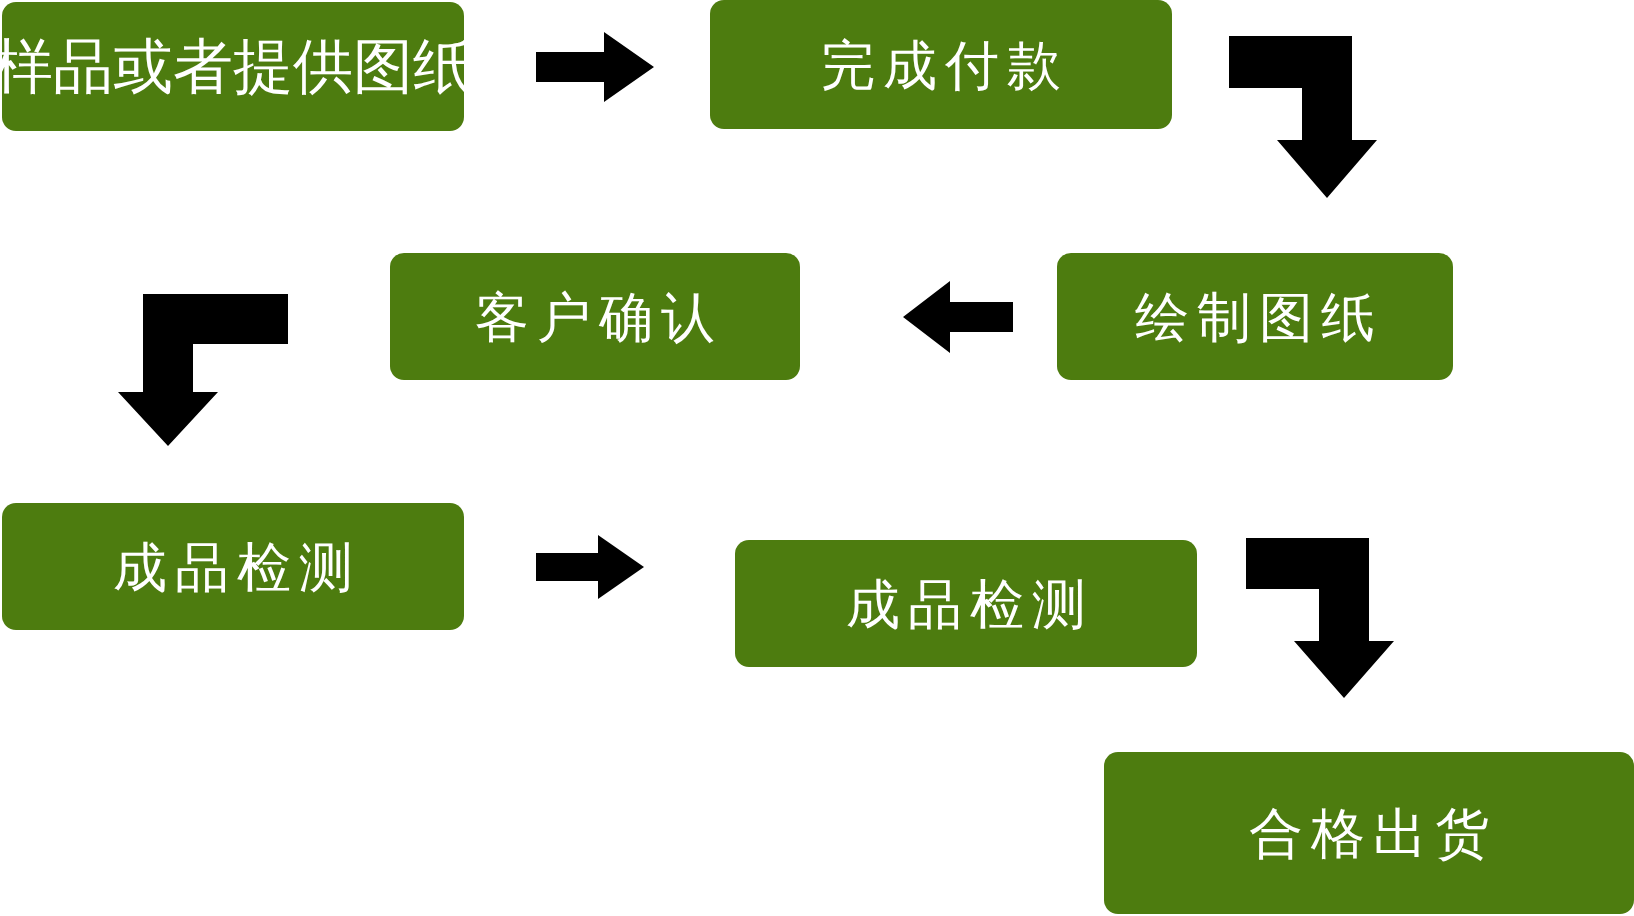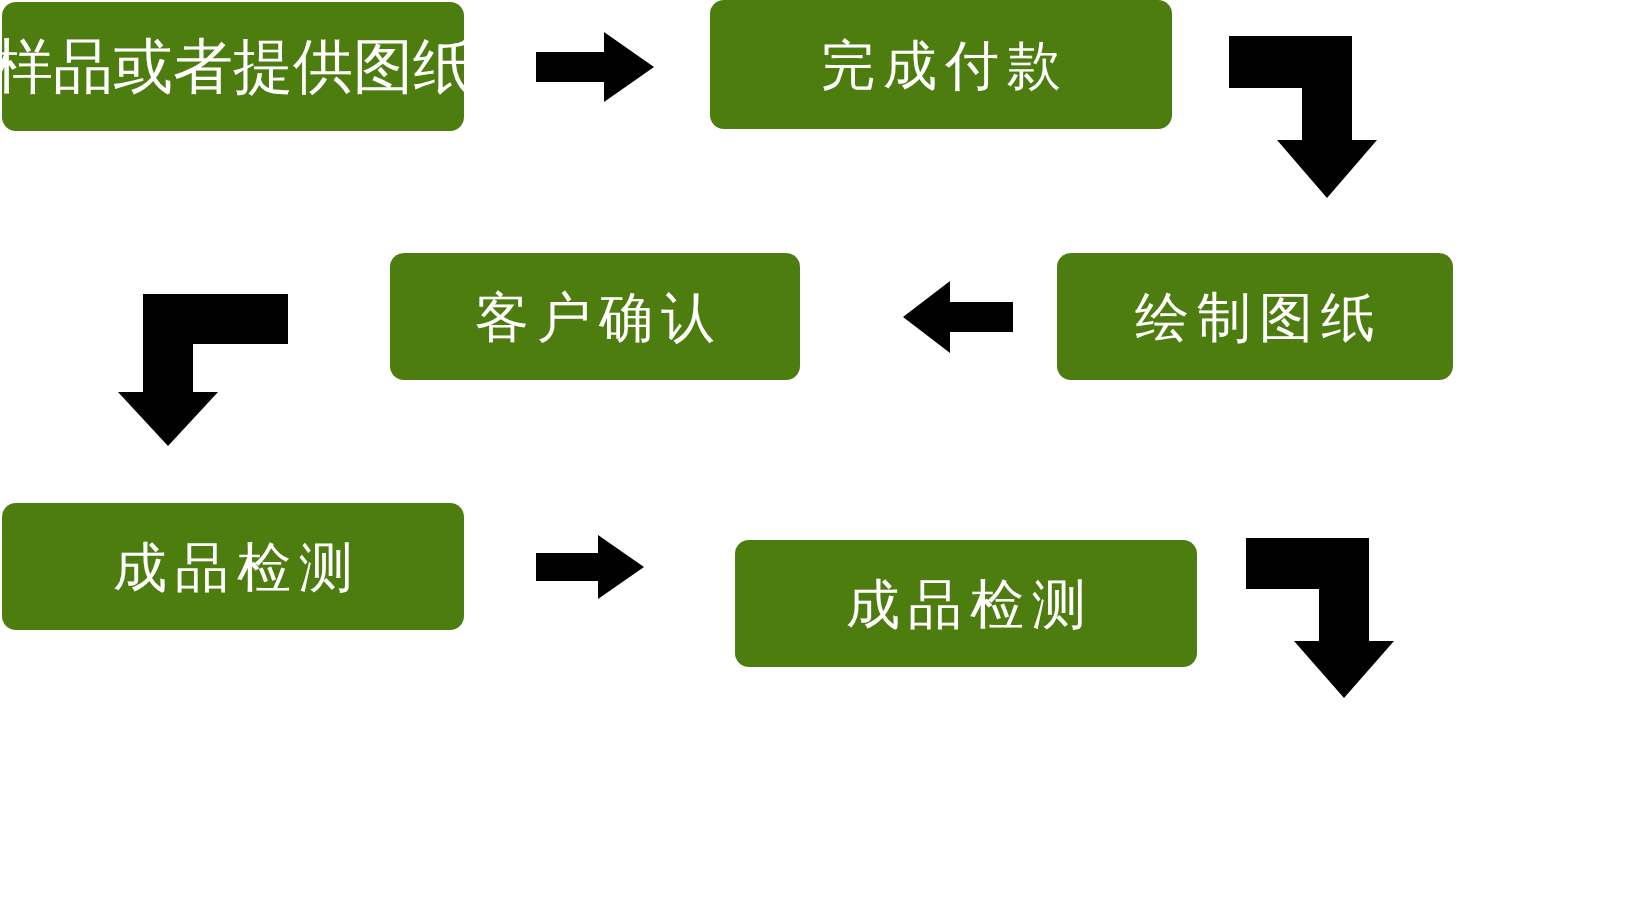--- a/index.html
+++ b/index.html
@@ -107,14 +107,17 @@
   <div class="node" style="left:688px; top:540px; width:462px; height:127px;margin-left:47px;">
     <span class="node-label">成品检测</span>
   </div>
 
   <div class="arrow" style="left:1246px; top:538px; width:175px; height:160px;">
     <svg viewBox="0 0 175 160" preserveAspectRatio="none">
       <polygon points="0,0 123,0 123,103 148,103 98,160 48,103 73,103 73,51 0,51" fill="#000000"></polygon>
     </svg>
   </div>
 
+  <div class="node" style="left:1104px; top:752px; width:530px; height:162px;">
+    <span class="node-label">合格出货</span>
+  </div>
 
 </div>
 
 </body></html>

